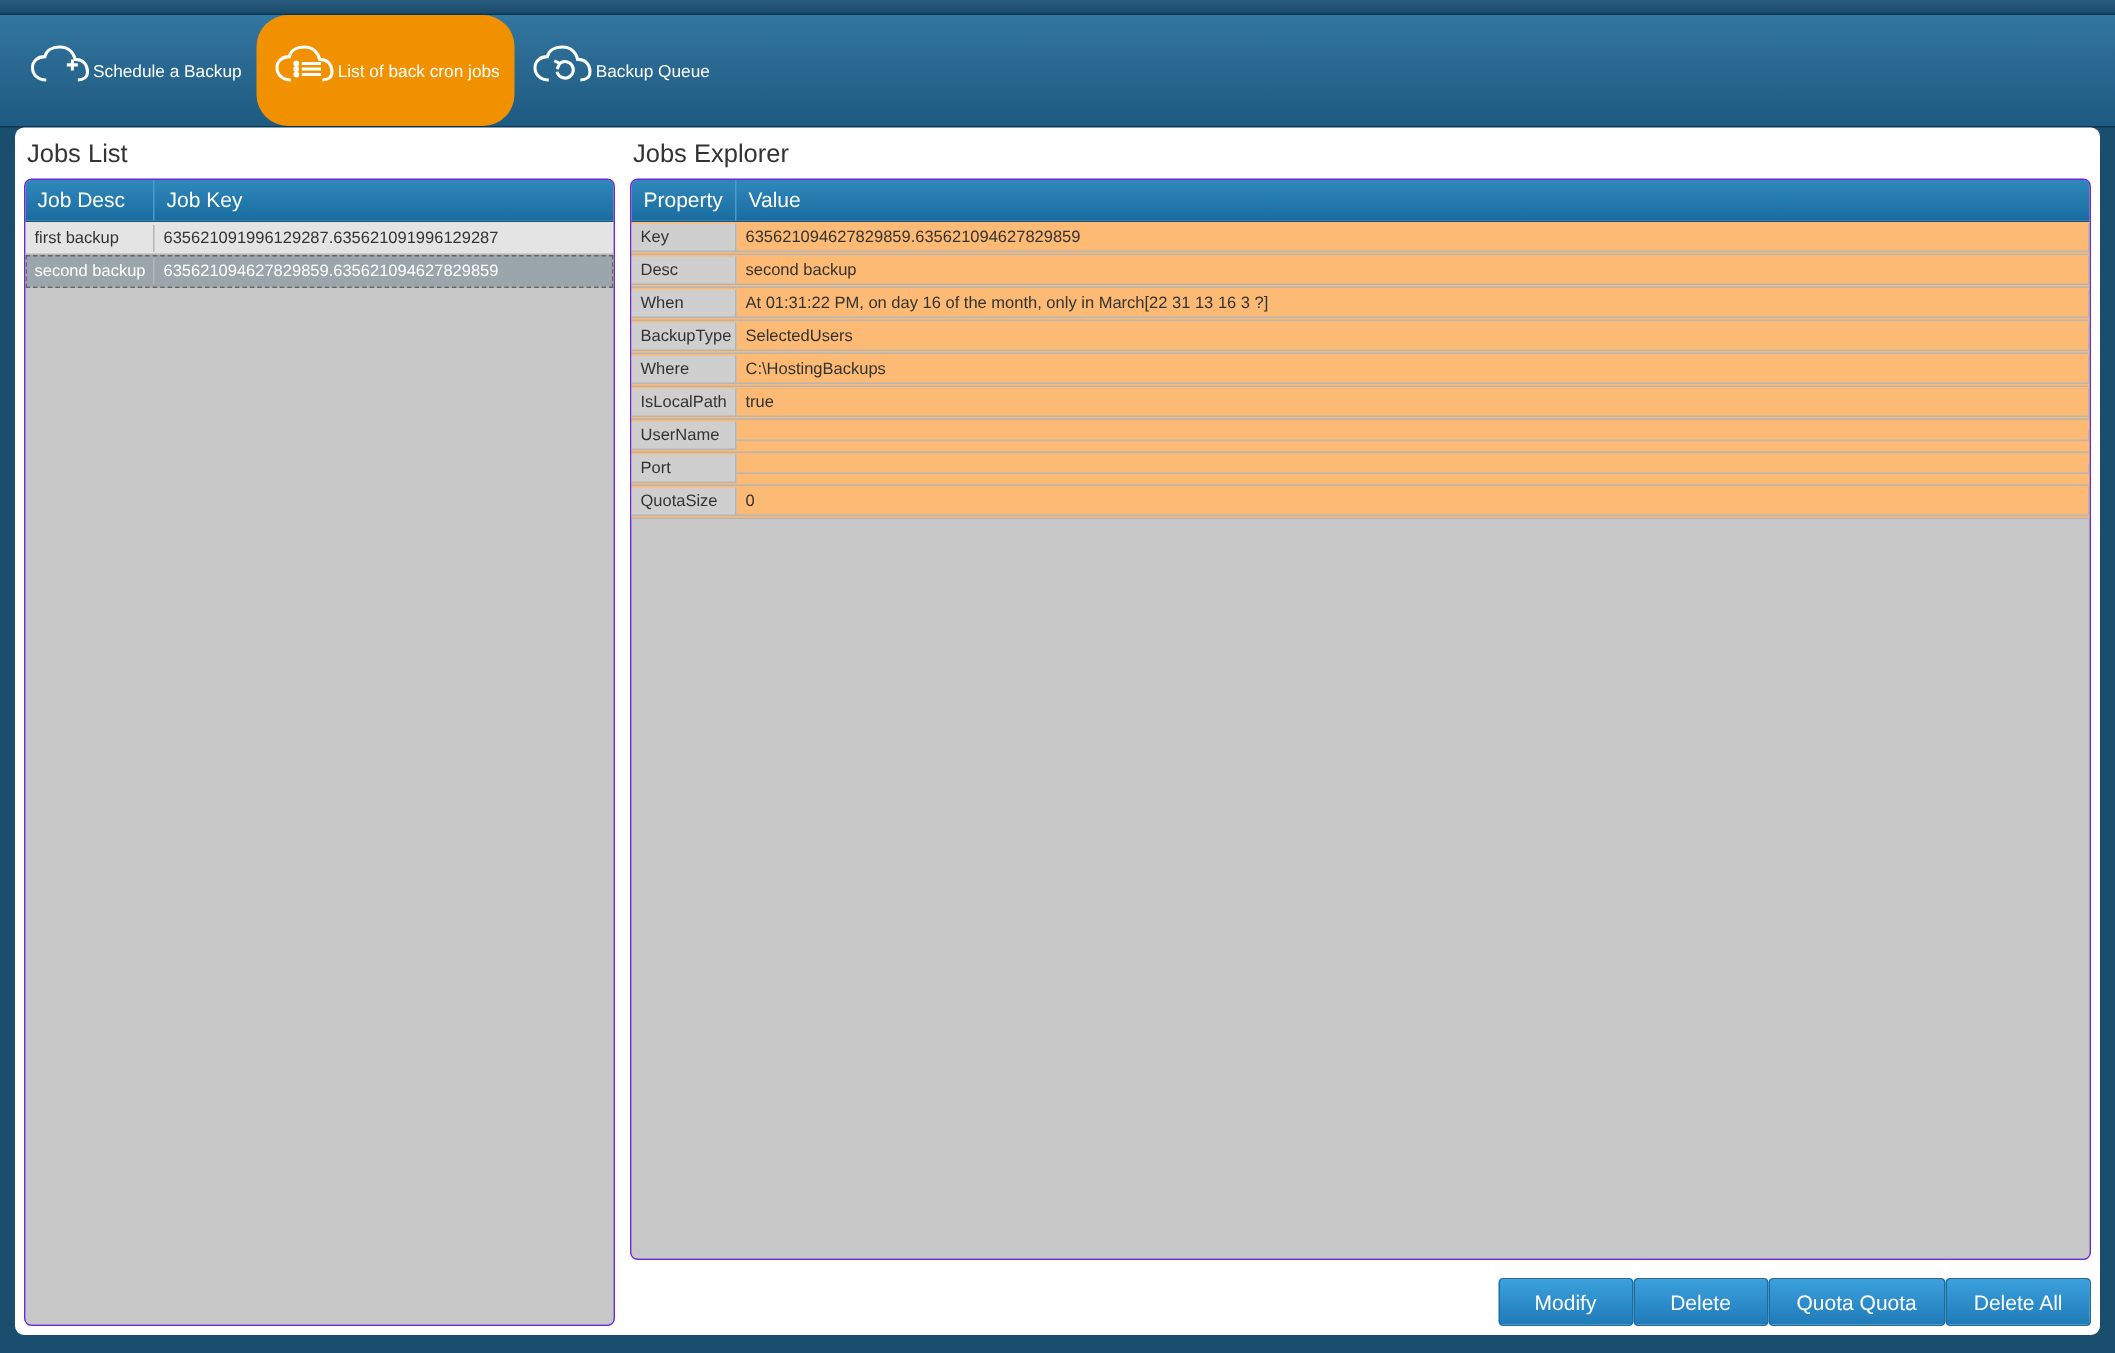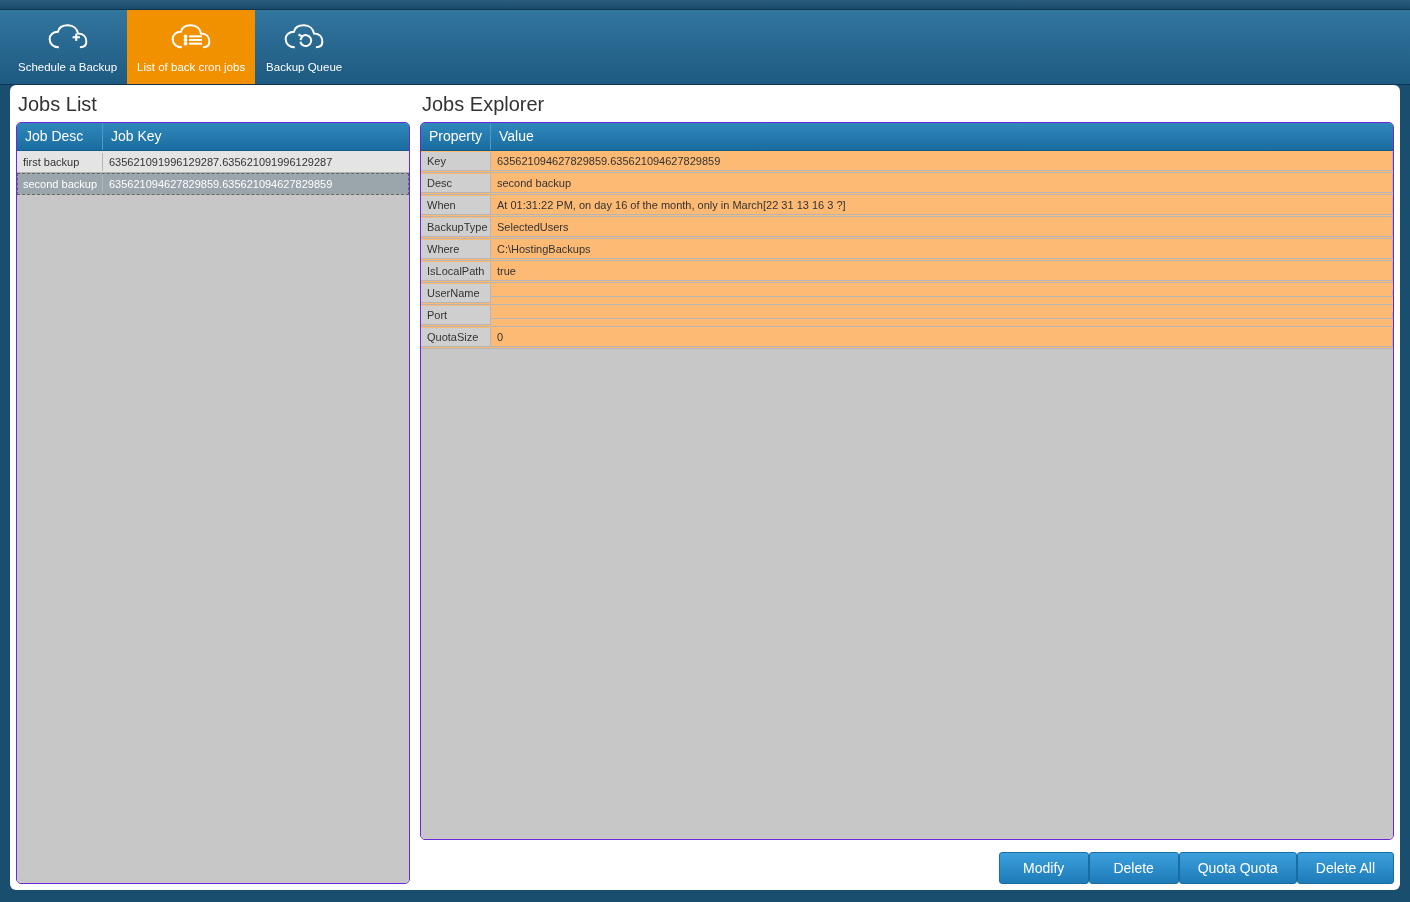--- a/index.html
+++ b/index.html
@@ -17,31 +17,32 @@
     }
     .toolbar {
       display: flex;
       background: linear-gradient(to bottom, #3277a0 0%, #2a6a92 40%, #1e5a82 100%);
       height: 75px;
       padding-left: 8px;
       border-bottom: 1px solid #0d3552;
     }
     .toolbar-item {
       display: flex;
-      flex-direction: column;
+      flex-direction: row;
       align-items: center;
       justify-content: center;
       padding: 8px 10px 6px 10px;
       color: #fff;
       cursor: pointer;
       font-size: 11.5px;
       min-width: 98px;
     }
     .toolbar-item.active {
       background: #f29100;
+      border-radius: 21px;
     }
     .toolbar-icon {
       width: 44px;
       height: 34px;
       display: flex;
       align-items: center;
       justify-content: center;
       margin-bottom: 4px;
     }
     .toolbar-icon svg { stroke: #fff; fill: none; stroke-width: 2.2; }
@@ -56,21 +57,21 @@
       gap: 10px;
     }
     .panel {
       display: flex;
       flex-direction: column;
     }
     .panel-left { width: 394px; }
     .panel-right { flex: 1; }
 
     .panel-title {
-      font-size: 20px;
+      font-size: 17px;
       color: #333;
       padding: 4px 2px 6px 2px;
       font-weight: 400;
     }
     .grid-container {
       flex: 1;
       border: 1px solid #6d28d9;
       border-radius: 5px;
       background: #c7c7c7;
       overflow: hidden;

